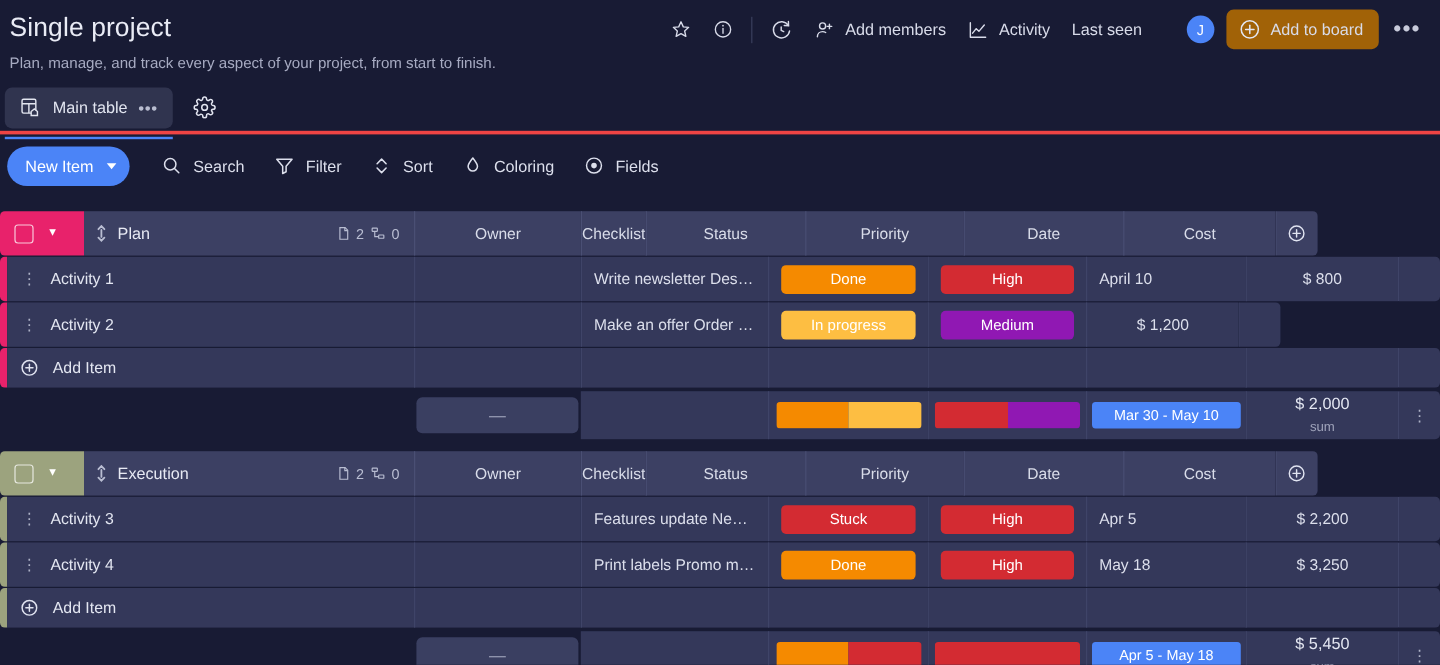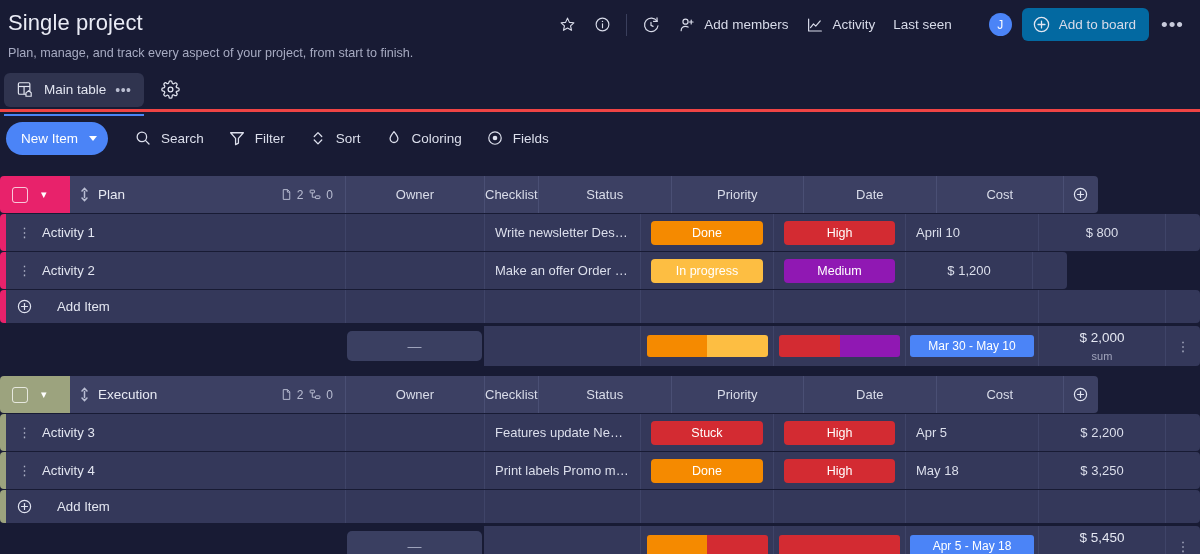--- a/index.html
+++ b/index.html
@@ -51,21 +51,21 @@
   }
   .avatar {
     width: 23px; height: 23px; border-radius: 50%;
     background: #4b84f7;
     color: #fff;
     font-size: 12px;
     display: flex; align-items: center; justify-content: center;
     margin-left: 7px;
   }
   .add-to-board {
-    background: #0369a1;
+    background: #a16207;
     border-radius: 6px;
     margin-left: 8px;
     padding: 0 13px 0 10px;
     height: 33px;
   }
   .dots-btn {
     font-size: 19px;
     letter-spacing: 1px;
     color: #c8cbdb;
     padding: 0 6px 0 12px;
@@ -266,21 +266,21 @@
   .addrow {
     display: flex;
     align-items: stretch;
     height: 33px;
     margin-top: 1px;
   }
   .addcell {
     flex: 0 0 339px;
     background: #34385a;
     display: flex; align-items: center;
-    gap: 24px;
+    gap: 11px;
     padding-left: 10px;
     font-size: 13.2px;
     color: #e3e6f1;
   }
   .addrow .blank {
     background: #34385a;
     border-left: 1px solid #3f4468;
   }
   .addrow .blank.last { flex: 0 0 35px; border-radius: 0 4px 4px 0; }
 

